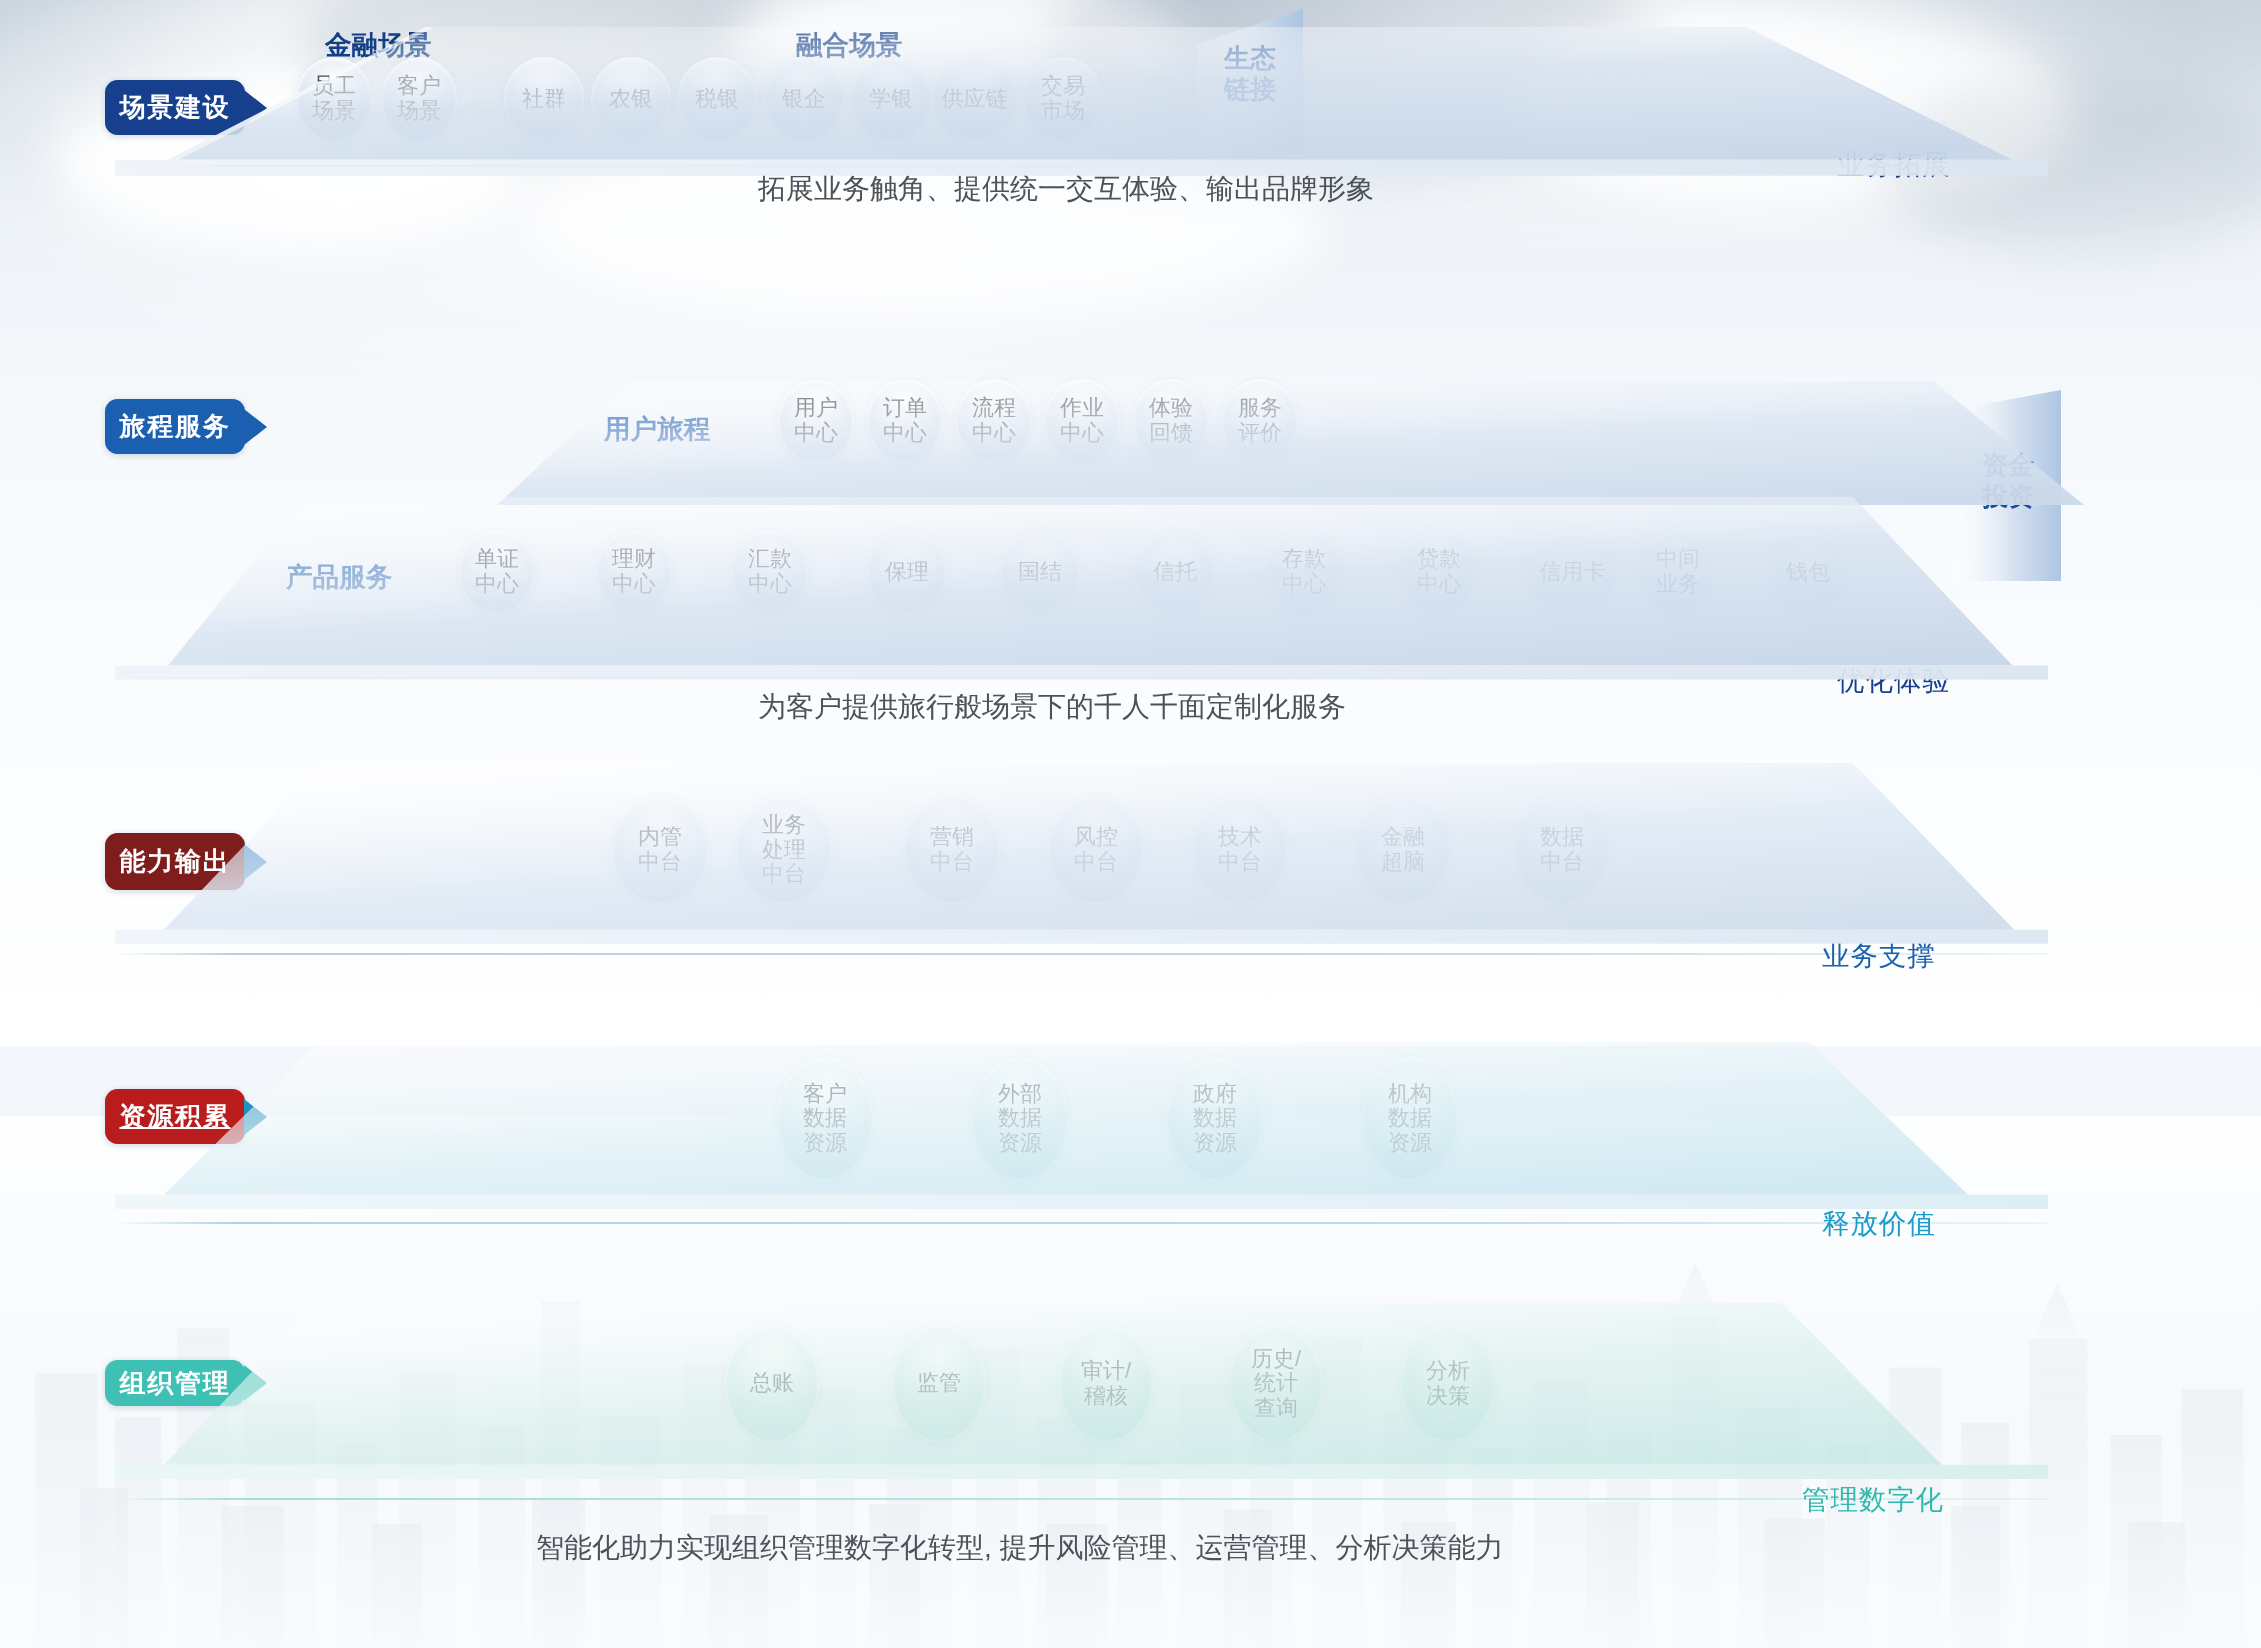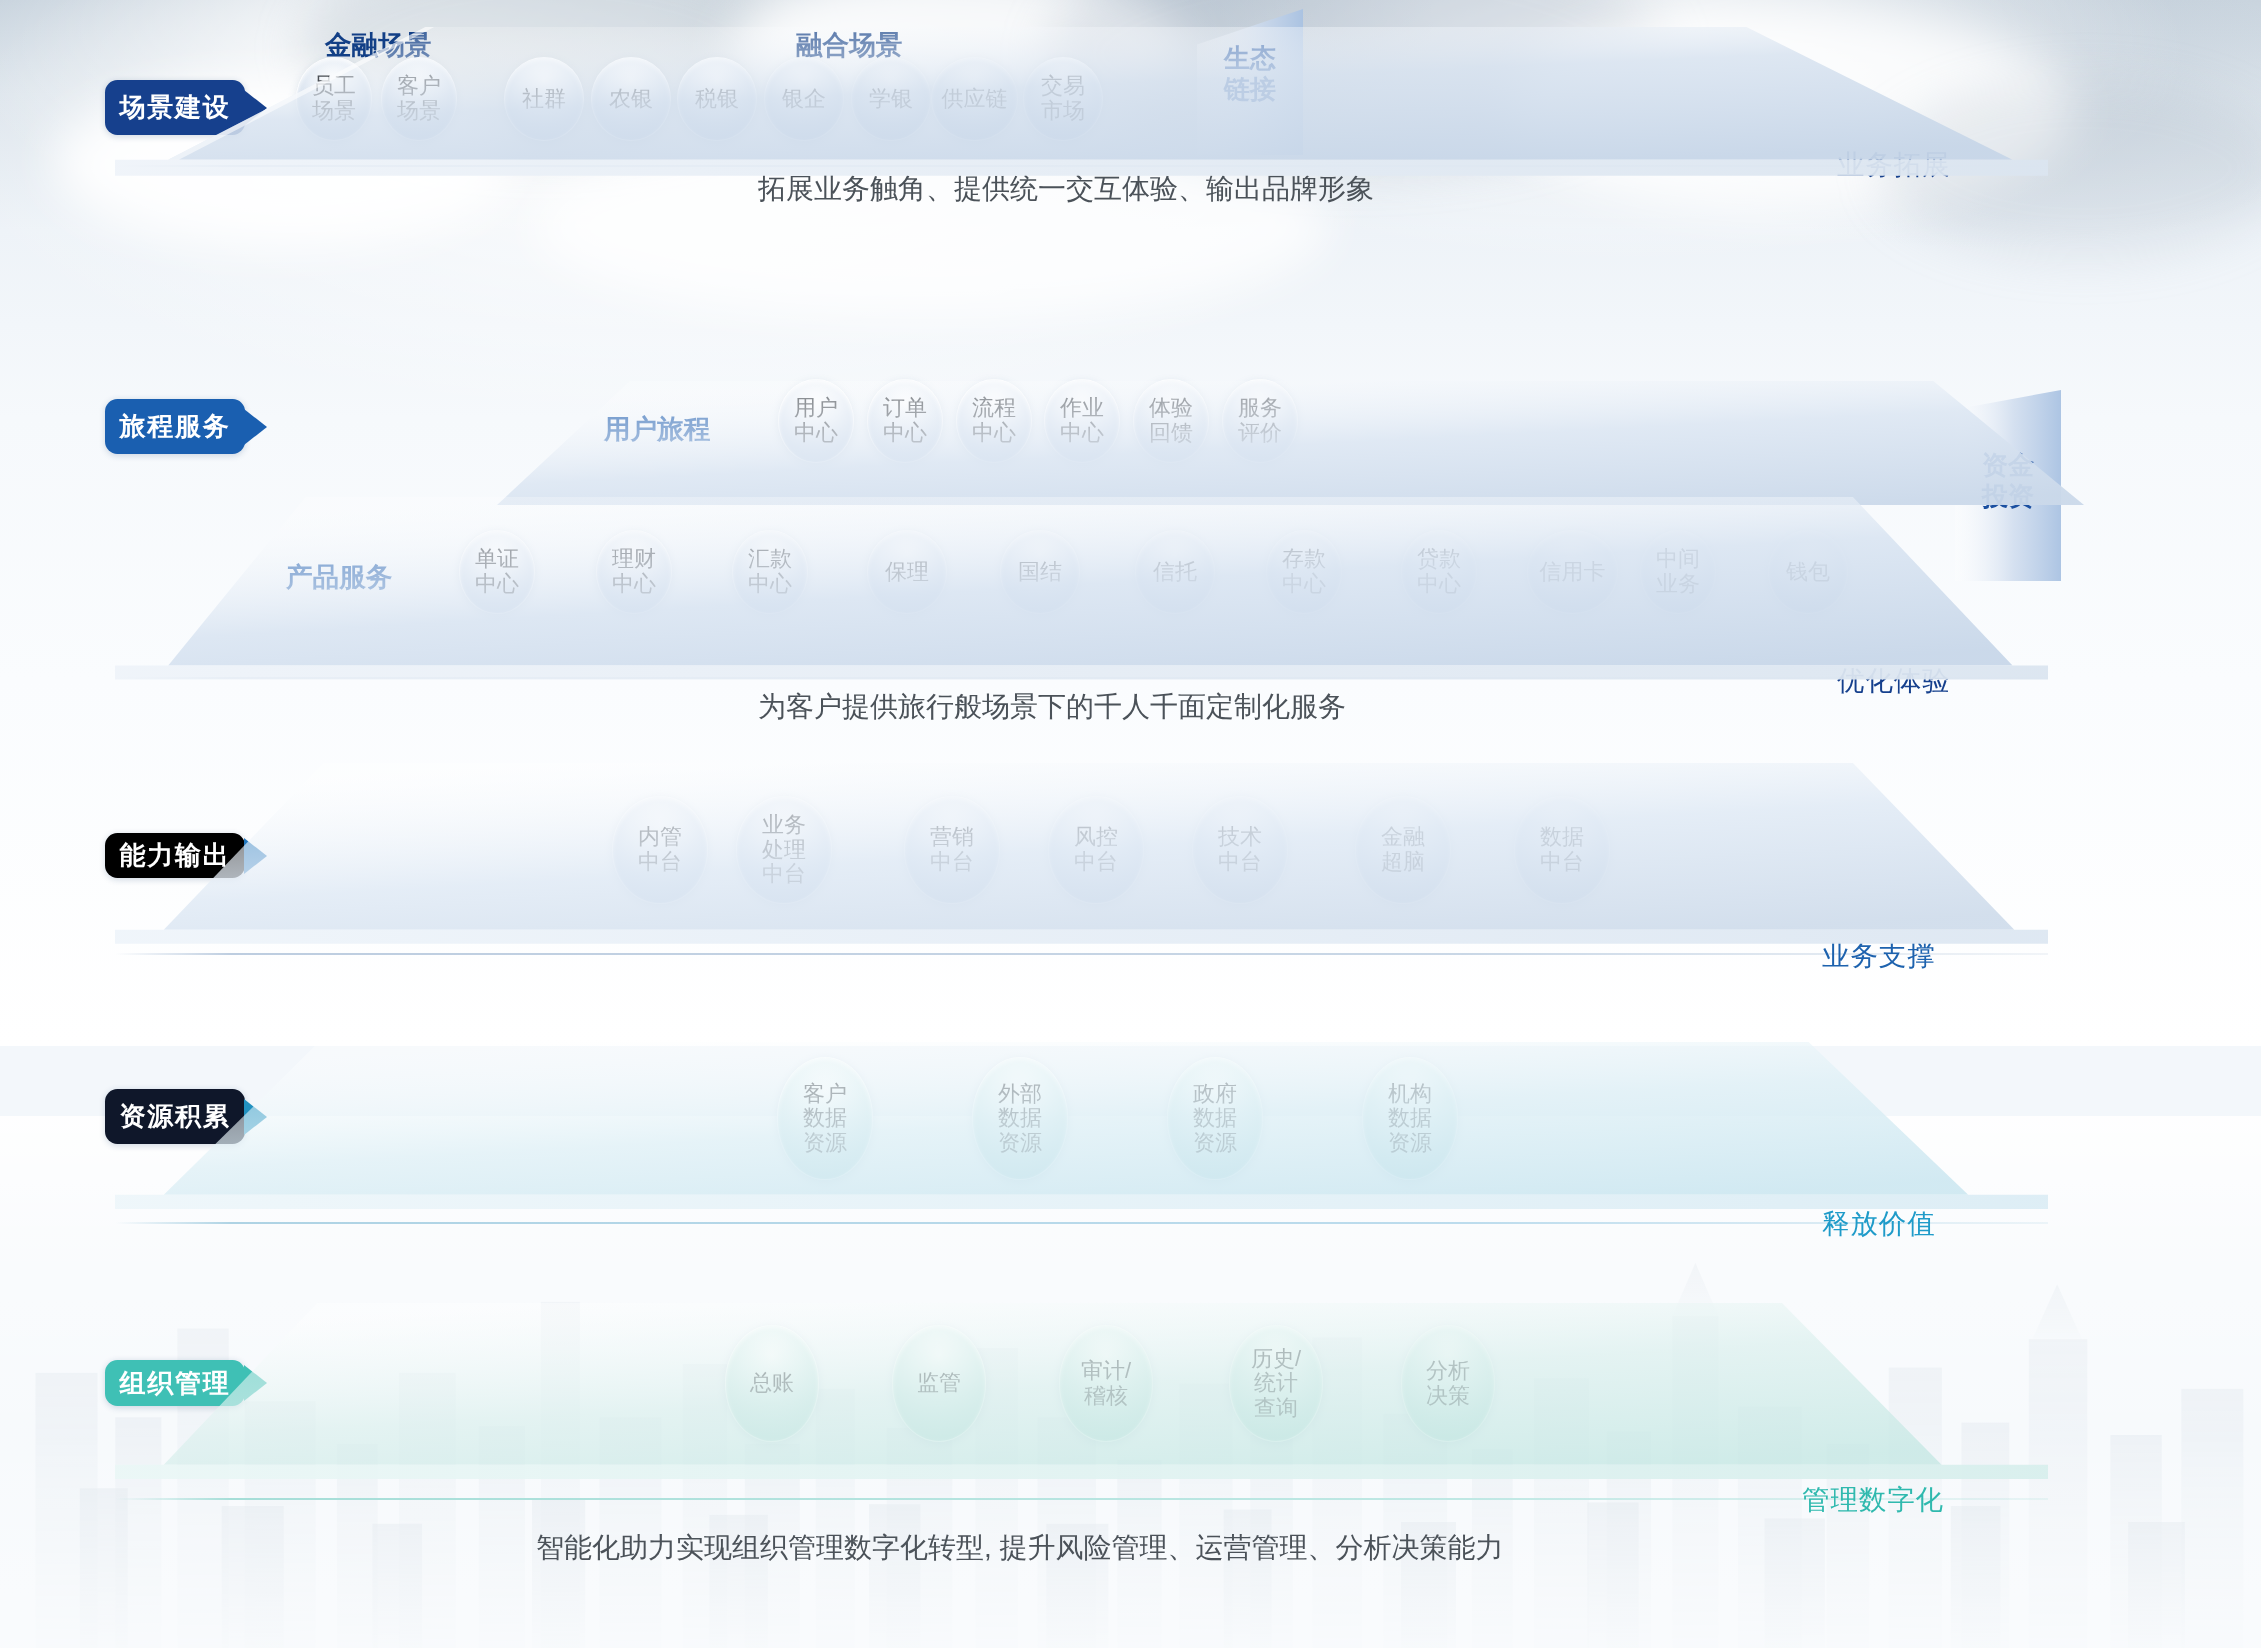--- a/index.html
+++ b/index.html
@@ -364,21 +364,21 @@
         </linearGradient>
       <linearGradient id="p4t" x1="0" y1="0" x2="1" y2="0">
       <stop offset="0%" stop-color="#eef4fa" stop-opacity=".9"></stop>
       <stop offset="100%" stop-color="#dde7f2" stop-opacity=".95"></stop>
         </linearGradient>
       </defs>
     <polygon points="55,188 235,0 1960,0 2142,188" fill="url(#p4)"></polygon>
     <polygon points="0,188 2180,188 2180,204 0,204" fill="url(#p4t)"></polygon>
   </svg>
 
-  <div class="badge" style="left: 96px; top: 833px; width: 140px; height: 45px; font-size: 26px; background: #000000; --bg2: rgb(34, 119, 189);">
+  <div class="badge" style="left: 96px; top: 833px; width: 140px; height: 57px; font-size: 26px; background: #7f1d1d; --bg2: rgb(34, 119, 189);">
     <span class="bl">能力输出</span>
   </div>
 
   <div class="oval blue2" style="left:612px;top:796px;width:94px;height:106px;font-size:22px;">
     <span class="ol">内管
 中台</span>
     </div>
   <div class="oval blue2" style="left:736px;top:796px;width:94px;height:106px;font-size:22px;">
     <span class="ol">业务
 处理
@@ -417,21 +417,21 @@
         </linearGradient>
       <linearGradient id="p5t" x1="0" y1="0" x2="1" y2="0">
       <stop offset="0%" stop-color="#edf6fa" stop-opacity=".9"></stop>
       <stop offset="100%" stop-color="#dcedf5" stop-opacity=".95"></stop>
         </linearGradient>
       </defs>
     <polygon points="55,172 230,0 1910,0 2090,172" fill="url(#p5)"></polygon>
     <polygon points="0,172 2180,172 2180,188 0,188" fill="url(#p5t)"></polygon>
   </svg>
 
-  <div class="badge" style="left: 96px; top: 1089px; width: 140px; height: 55px; font-size: 26px; background: #0f172a; --bg2: rgb(33, 145, 192);">
+  <div class="badge" style="left: 96px; top: 1089px; width: 140px; height: 55px; font-size: 26px; background: #b91c1c; text-decoration: underline; --bg2: rgb(33, 145, 192);">
     <span class="bl">资源积累</span>
   </div>
 
   <div class="oval cyan" style="left:777px;top:1057px;width:94px;height:121px;font-size:22px;">
     <span class="ol">客户
 数据
 资源</span>
     </div>
   <div class="oval cyan" style="left:972px;top:1057px;width:94px;height:121px;font-size:22px;">
     <span class="ol">外部

